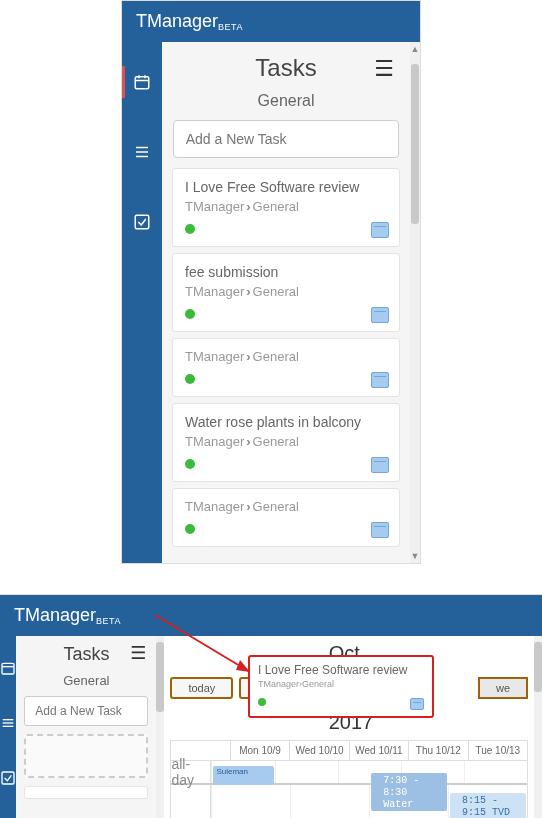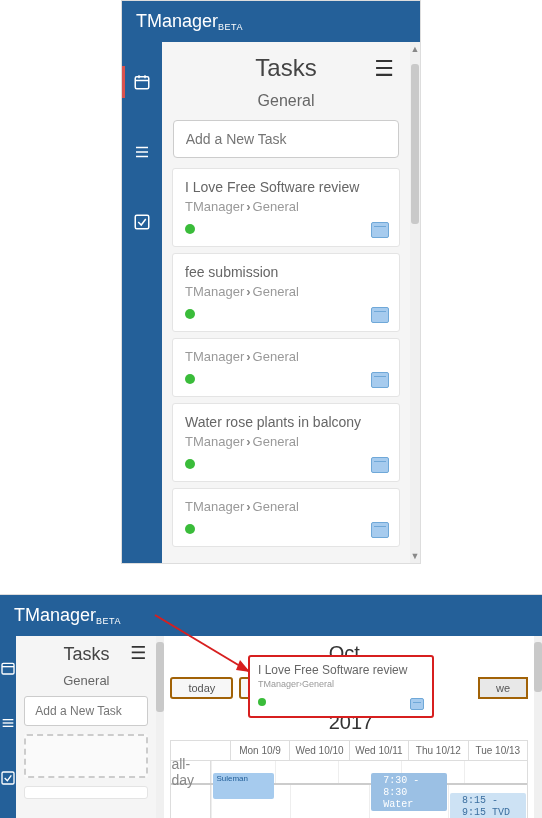--- a/index.html
+++ b/index.html
@@ -66,21 +66,21 @@
   .view-group .btn.active { background:#e8e8e8;margin-left:45px; }
   
   .cal-grid { border:1px solid #ddd; font-size:10px; color:#666; position:relative; }
   .cal-head-row { display:flex; border-bottom:1px solid #ddd; }
   .cal-head-cell { flex:1; text-align:center; padding:4px 0; border-left:1px solid #ddd; font-size:10px; }
   .cal-head-cell:first-child { border-left:none; }
   .cal-timecol { width:40px; }
   .allday-row { display:flex; border-bottom:2px solid #ccc; height:24px; align-items:stretch; }
   .allday-label { width:40px; font-size:14px; color:#888; display:flex; align-items:center; justify-content:center; border-right:1px solid #ddd; }
   .allday-cell { flex:1; border-left:1px solid #eee; position:relative; }
-  .allday-event { position:absolute; left:1px; right:1px; top:12px; height:26px; background:#a6cbee; color:#246099; font-size:8px; padding:1px 3px; border-radius:2px; overflow:hidden; }
+  .allday-event { position:absolute; left:1px; right:1px; top:5px; height:19px; background:#a6cbee; color:#246099; font-size:8px; padding:1px 3px; border-radius:2px; overflow:hidden; }
   .time-row { display:flex; height:42px; border-bottom:1px solid #eee; position:relative; }
   .time-label { width:40px; font-size:9px; color:#888; text-align:right; padding:2px 4px; border-right:1px solid #ddd; }
   .time-cell { flex:1; border-left:1px solid #eee; position:relative; }
   .event { position:absolute; background:#9bc0e4; color:#fff; font-size:10px; padding:2px 12px; border-radius:2px; overflow:hidden; line-height:1.2;font-family:Liberation Mono, monospace; }
   .event.light { background:#cde2f4; color:#3b6fa0; }
   
   .dragged-card { position:absolute; border:2px solid #d71f1f; background:#fff; border-radius:3px; padding:6px 8px; width:186px; left:248px; top:655px; z-index:50; }
   .dragged-card .task-title2 { font-size:12px; }
   .dragged-card .cal-icon { right:8px; bottom:6px; }
   

